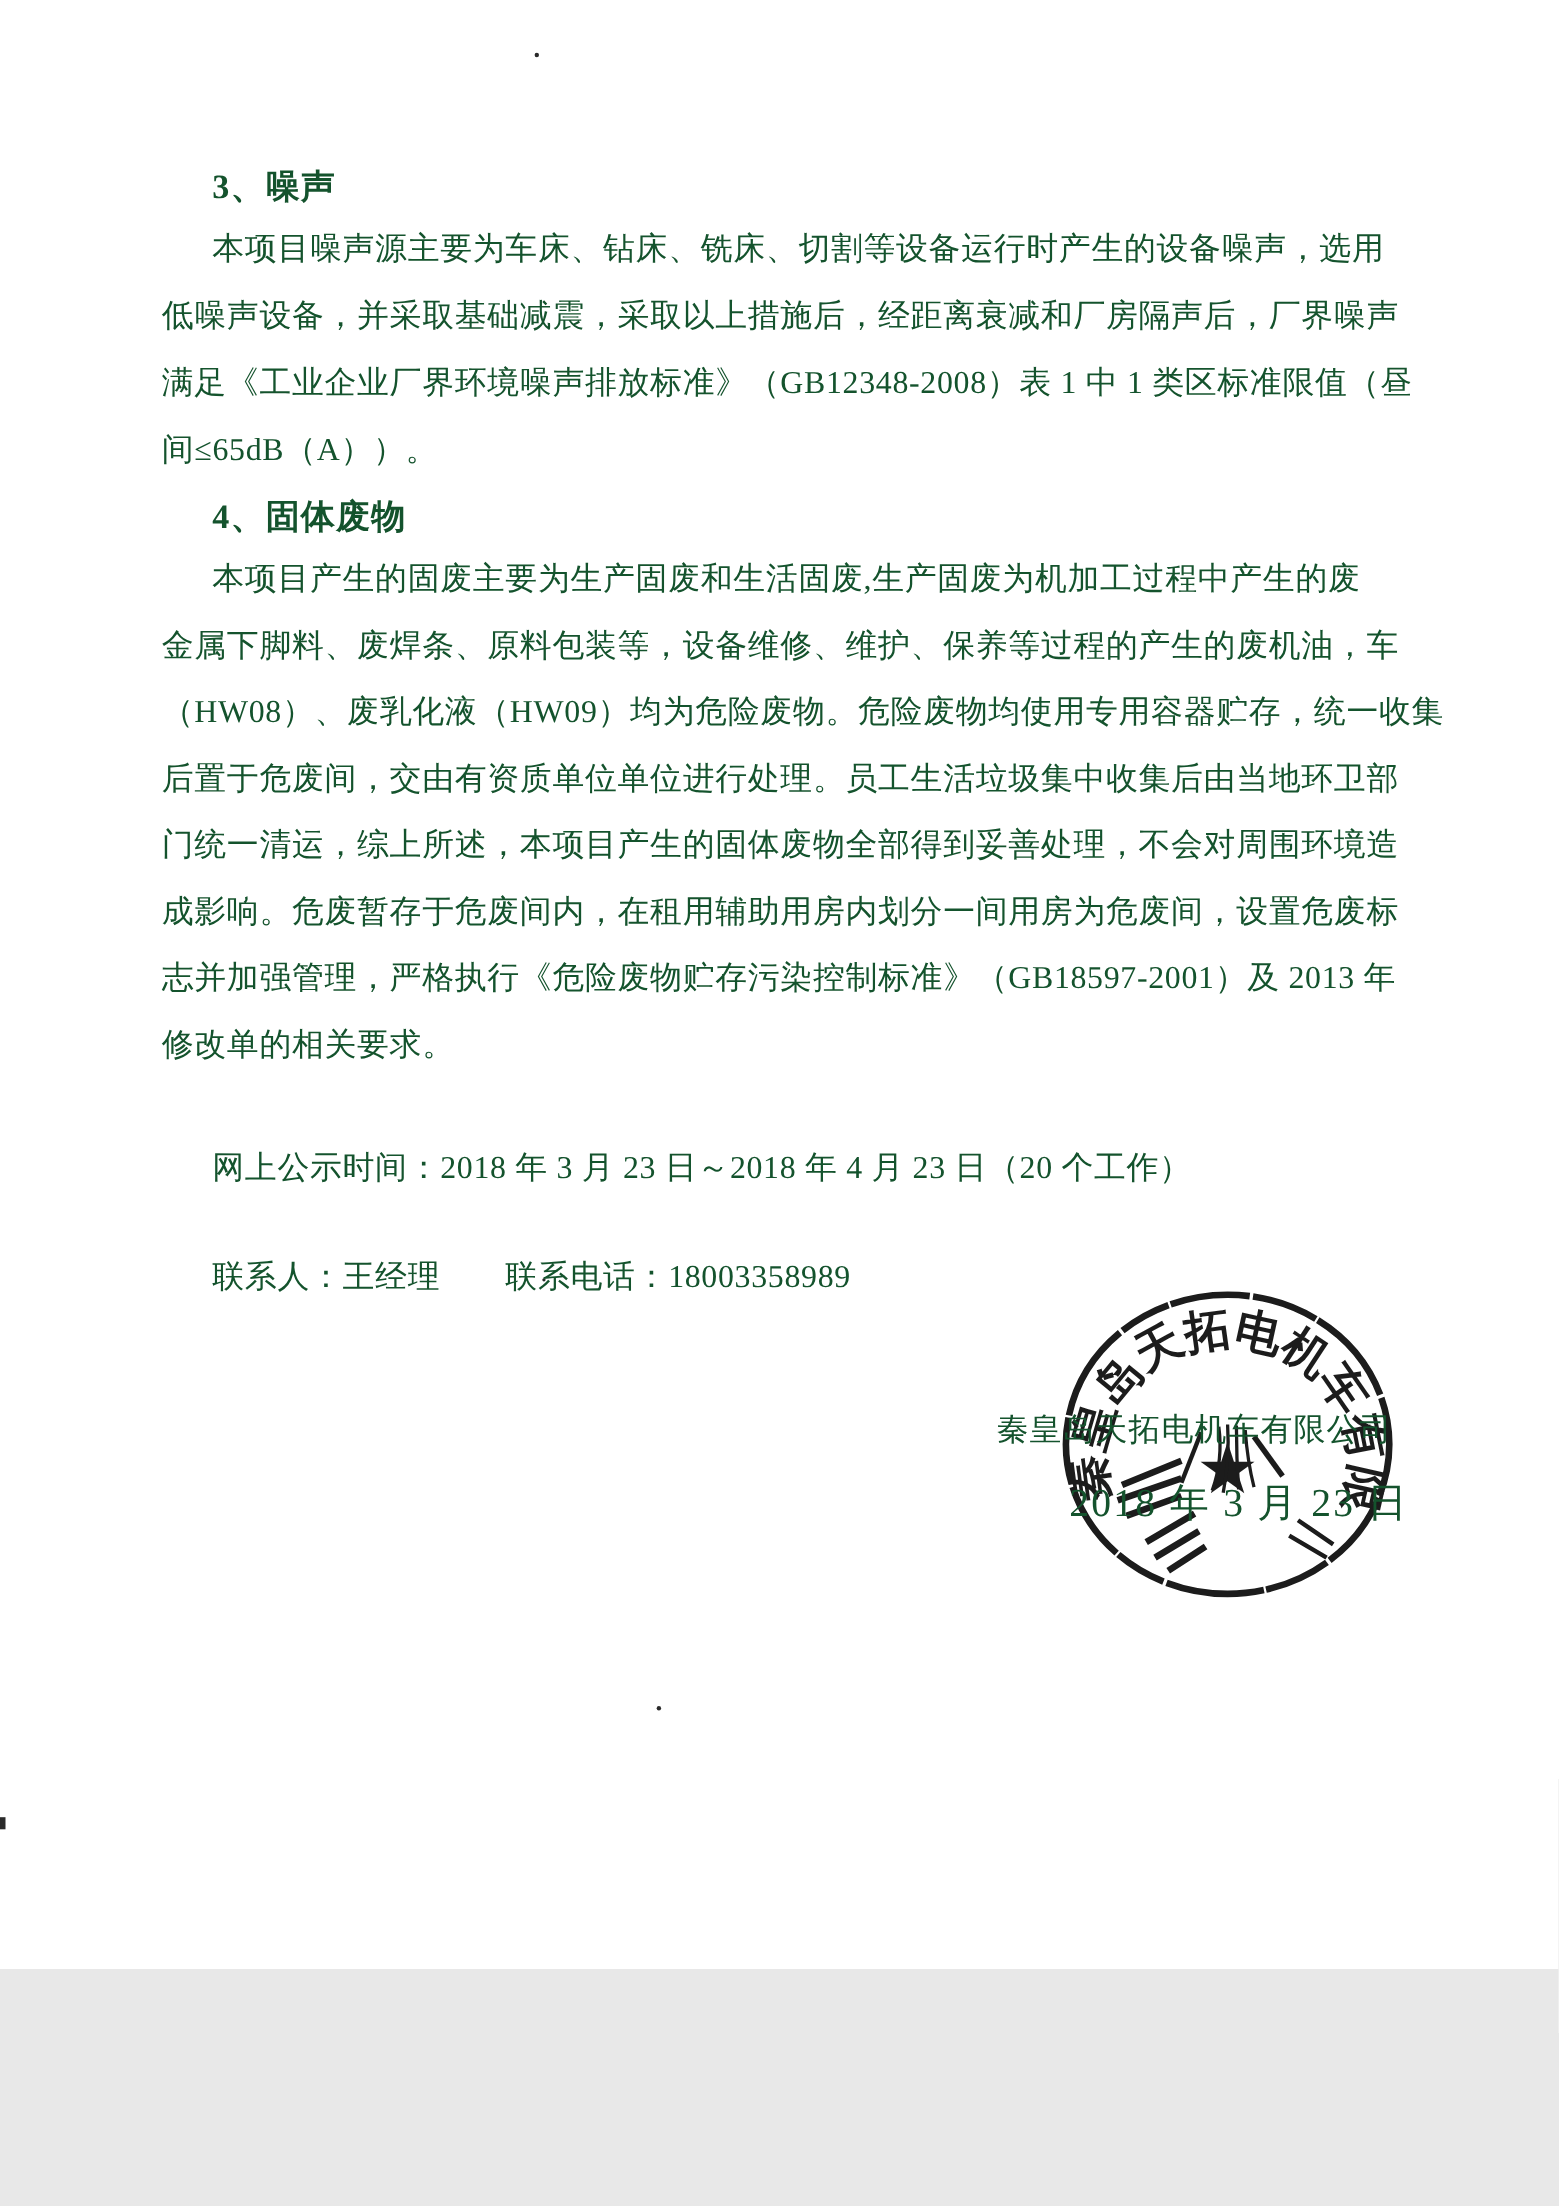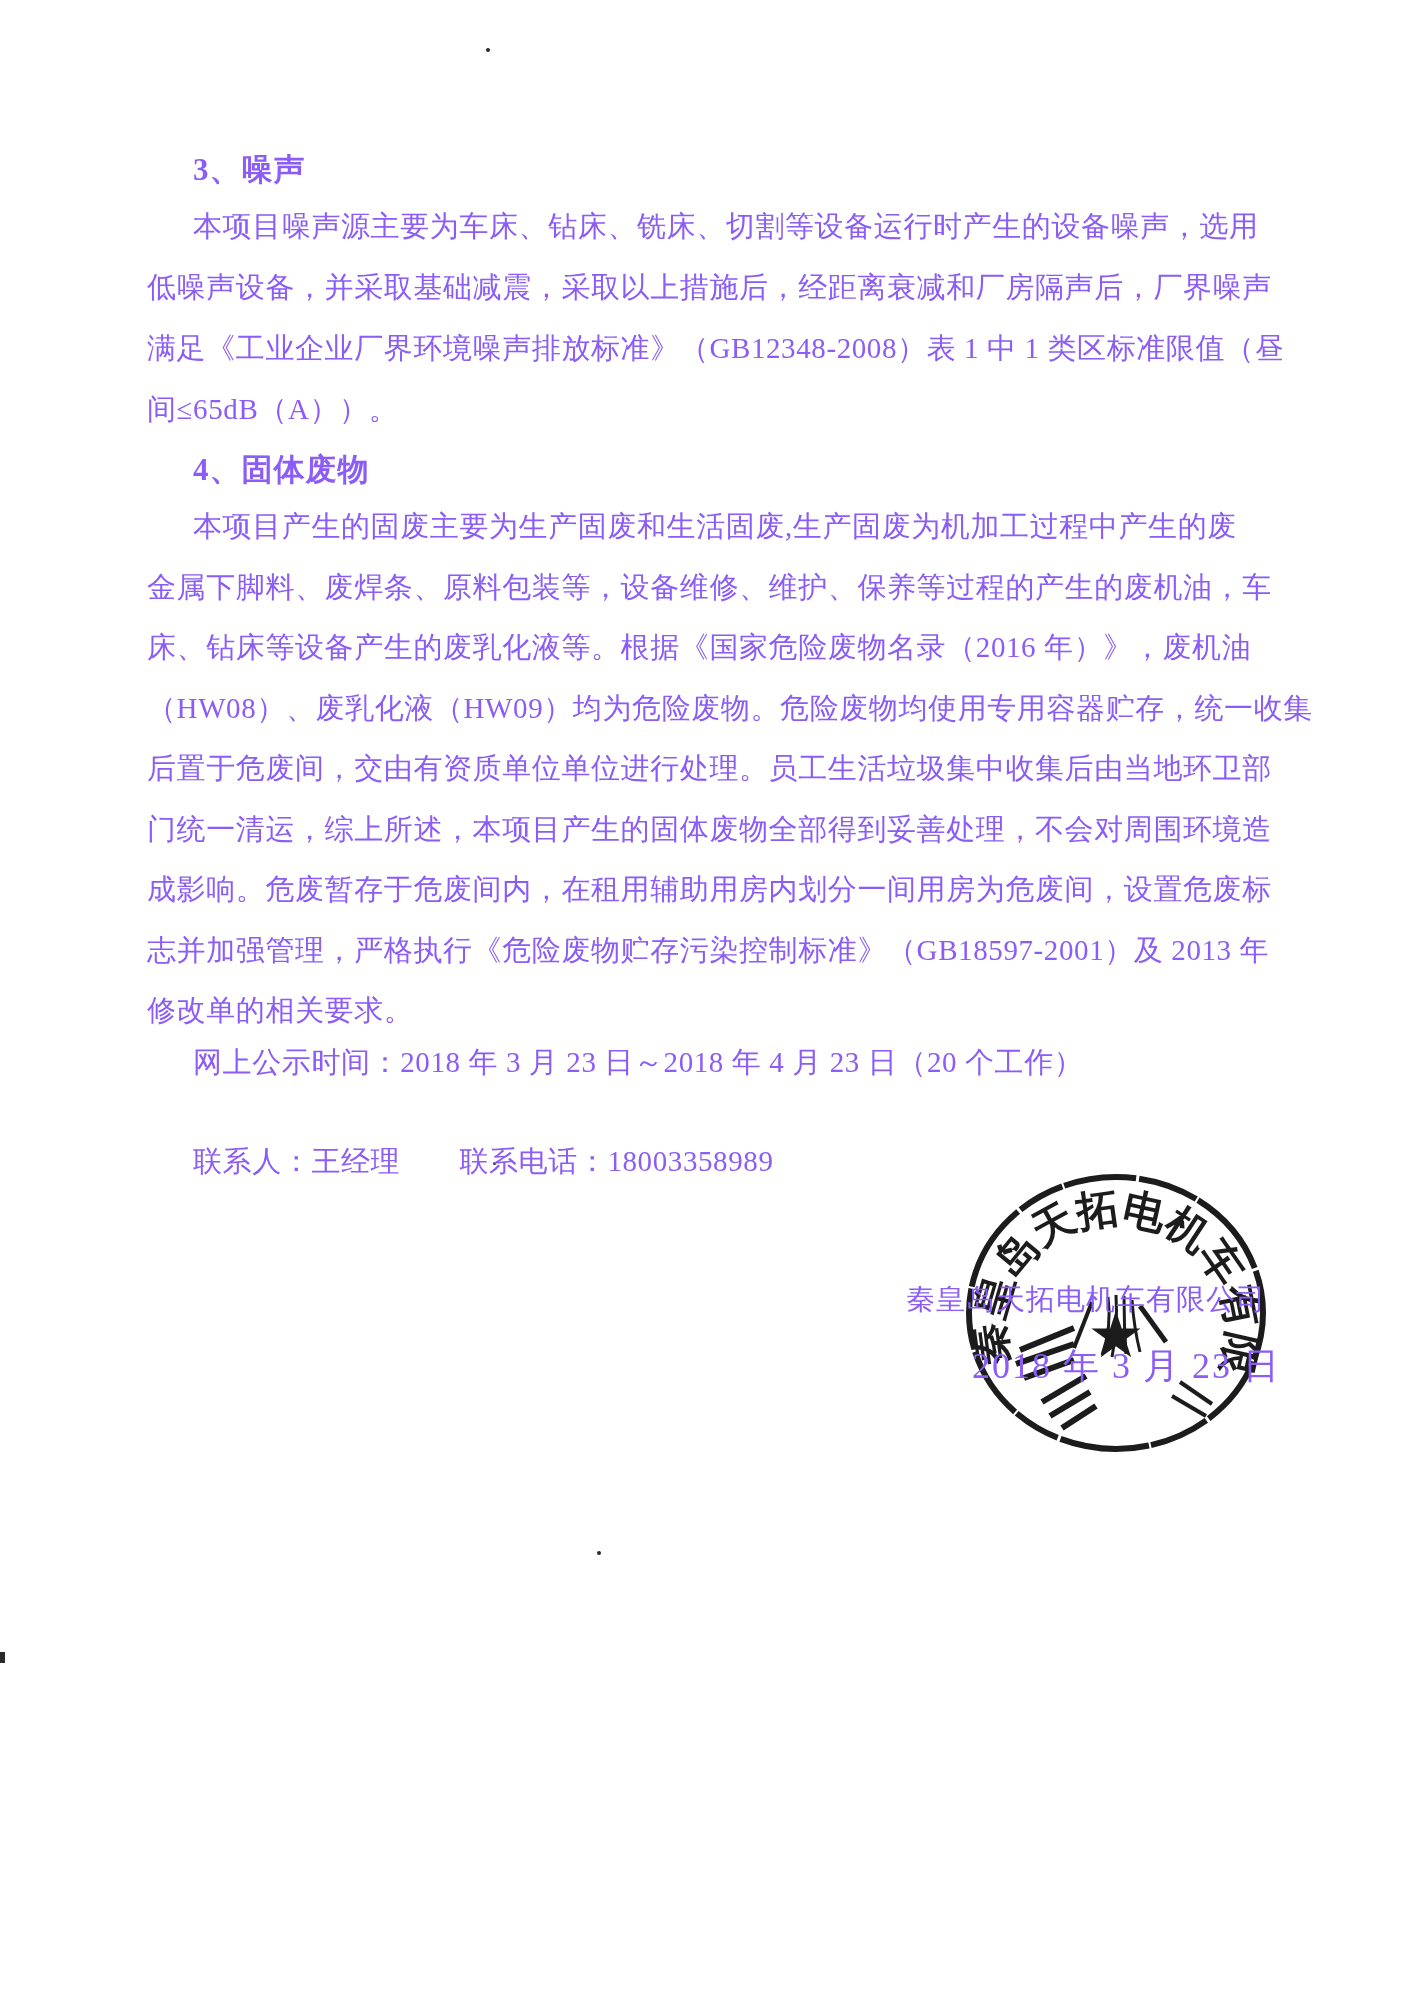--- a/index.html
+++ b/index.html
@@ -1,23 +1,23 @@
 <!DOCTYPE html>
 <html><head>
 <meta charset="utf-8">
 <style>
   html, body { margin: 0; padding: 0; background: #e8e8e8; }
   .page {
     position: relative;
     width: 1417px;
-    height: 2005px;
+    height: 1790px;
     background: #ffffff;
     overflow: hidden;
     font-family: "Liberation Serif", "DejaVu Serif", serif;
-    color: #8b5cf6;
+    color: #14532d;
   }
   .heading {
     position: absolute;
     font-size: 31px;
     font-weight: bold;
     line-height: 44px;
     letter-spacing: 1px;
     white-space: nowrap;
   }
   .para {
@@ -94,21 +94,20 @@
     <div class="tline">低噪声设备，并采取基础减震，采取以上措施后，经距离衰减和厂房隔声后，厂界噪声</div>
     <div class="tline">满足《工业企业厂界环境噪声排放标准》（GB12348-2008）表 1 中 1 类区标准限值（昼</div>
     <div class="tline">间≤65dB（A））。</div>
   </div>
 
   <div class="heading" style="left:193px; top:448px;">4、固体废物</div>
 
   <div class="para" id="para2" style="top:496px;">
     <div class="tline indent">本项目产生的固废主要为生产固废和生活固废,生产固废为机加工过程中产生的废</div>
     <div class="tline">金属下脚料、废焊条、原料包装等，设备维修、维护、保养等过程的产生的废机油，车</div>
-    <div class="tline">床、钻床等设备产生的废乳化液等。根据《国家危险废物名录（2016 年）》，废机油</div>
     <div class="tline">（HW08）、废乳化液（HW09）均为危险废物。危险废物均使用专用容器贮存，统一收集</div>
     <div class="tline">后置于危废间，交由有资质单位单位进行处理。员工生活垃圾集中收集后由当地环卫部</div>
     <div class="tline">门统一清运，综上所述，本项目产生的固体废物全部得到妥善处理，不会对周围环境造</div>
     <div class="tline">成影响。危废暂存于危废间内，在租用辅助用房内划分一间用房为危废间，设置危废标</div>
     <div class="tline">志并加强管理，严格执行《危险废物贮存污染控制标准》（GB18597-2001）及 2013 年</div>
     <div class="tline">修改单的相关要求。</div>
   </div>
 
   <div class="notice-line" style="top:1040px;text-align:center;">网上公示时间：2018 年 3 月 23 日～2018 年 4 月 23 日（20 个工作）</div>
 

